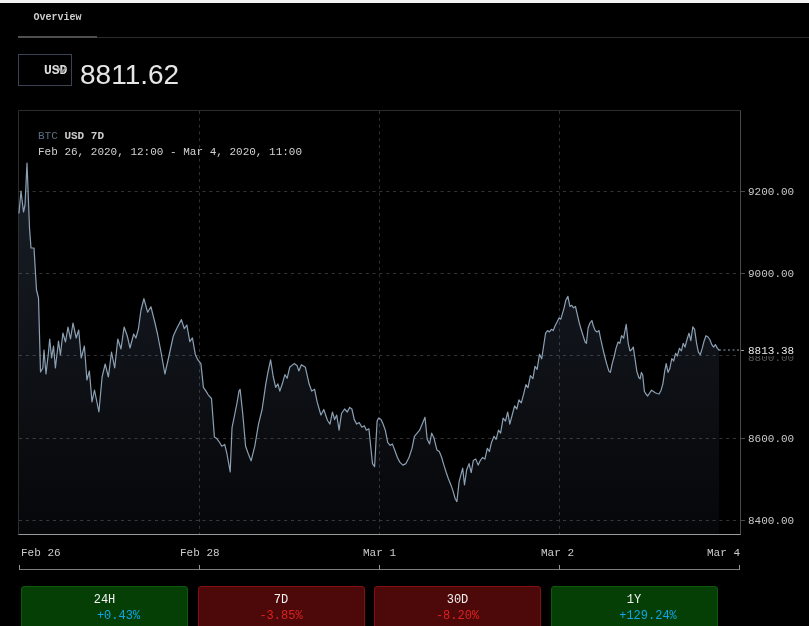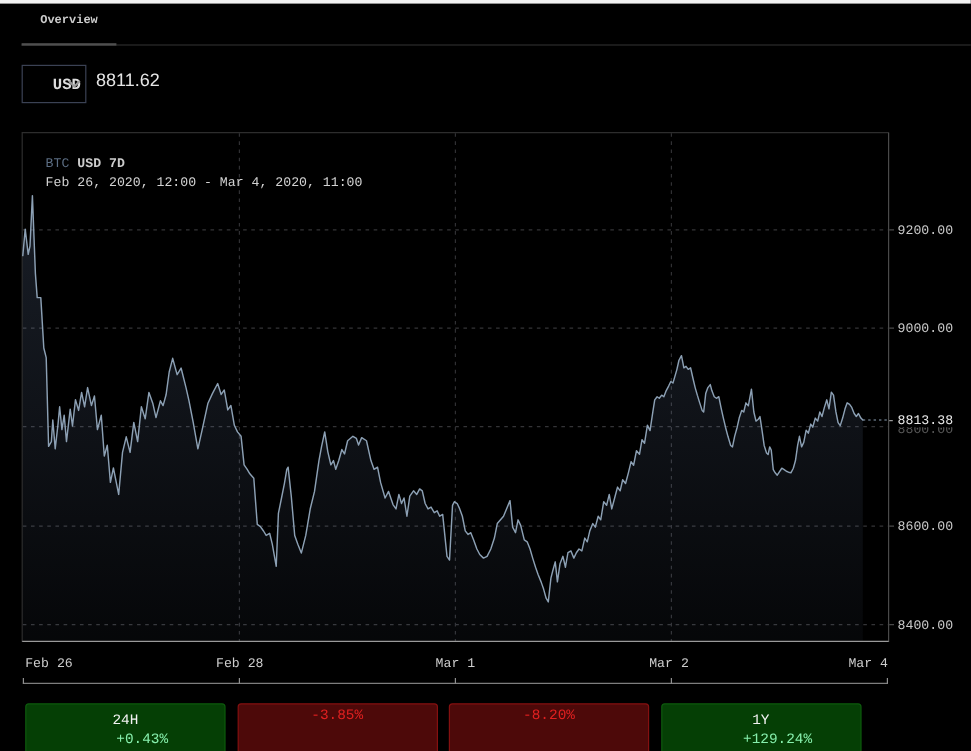--- a/index.html
+++ b/index.html
@@ -6,27 +6,27 @@
 html,body { width:809px; height:626px; background:#000; overflow:hidden;
   font-family:"Liberation Mono", monospace; }
 .abs { position:absolute; }
 #topstrip { left:0; top:0; width:809px; height:3px; background:#f2f2f2; }
 #tab { left:18px; top:10px; width:79px; height:28px; color:#cccccc;
   font-size:10px; font-weight:bold; text-align:center; line-height:16px;
   border-bottom:2px solid #4f4f4f; }
 #tabline { left:18px; top:37px; width:791px; height:1px; background:#2b2b2b; }
 #seltext { left:27px; top:63px; color:#dddddd; font-size:13px; font-weight:bold;margin-left:17px; }
 #selbox { left:18px; top:54px; width:54px; height:32px; border:1px solid #3b4254; }
-#price { left:80px; top:59px; color:#e6e6e6; font-size:15px; letter-spacing:0;
+#price { left:80px; top:59px; color:#e6e6e6; font-size:28px; letter-spacing:0;
   font-family:"Liberation Sans", sans-serif; }
 .statbox { top:586px; height:46px; border-radius:3px; text-align:center; }
 .statbox .lbl { margin-top:6px; font-size:12px; font-weight:normal; color:#f2f2f2; }
 .statbox .val { margin-top:2px; font-size:12px; }
 .green { background:#053f05; border:1px solid #0d5a0d; }
-.green .val { color:#86efac;margin-left:28px; }
+.green .val { color:#0ea5e9;margin-left:28px; }
 .red { background:#4d0909; border:1px solid #841010; }
 .red .val { color:#e02020; }
 </style>
 </head>
 <body>
 <div class="abs" id="topstrip"></div>
 <div class="abs" id="tabline"></div>
 <div class="abs" id="tab">Overview</div>
 <div class="abs" id="selbox"></div>
 <div class="abs" id="seltext">USD</div>
@@ -107,21 +107,23 @@
     <text x="541" y="556">Mar 2</text>
     <text x="707" y="556">Mar 4</text>
   </g>
 </svg>
 
 <div class="abs statbox green" style="left:21px; width:167px;">
   <div class="lbl">24H</div>
     <div class="val">+0.43%</div>
 </div>
 <div class="abs statbox red" style="left:197.5px; width:167px;">
+  <div class="lbl">7D</div>
     <div class="val">-3.85%</div>
 </div>
 <div class="abs statbox red" style="left:374px; width:167px;">
+  <div class="lbl">30D</div>
     <div class="val">-8.20%</div>
 </div>
 <div class="abs statbox green" style="left:550.5px; width:167px;">
   <div class="lbl">1Y</div>
     <div class="val">+129.24%</div>
 </div>
 
 </body></html>

